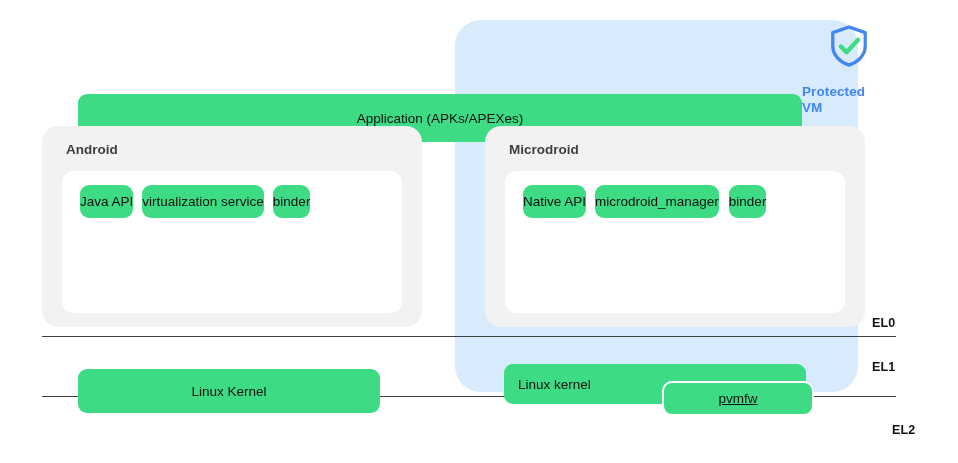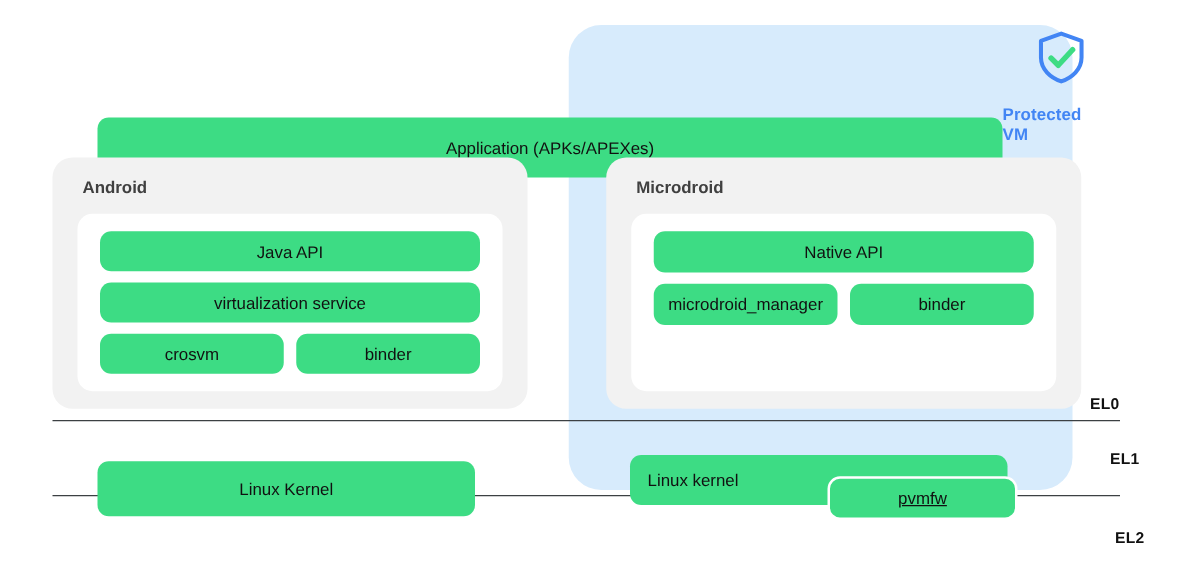--- a/index.html
+++ b/index.html
@@ -110,21 +110,21 @@
   }
 
   
   .stack {
     position: absolute;
     left: 18px;
     right: 18px;
     top: 14px;
     bottom: 14px;
     display: flex;
-    flex-direction: column;
+    flex-direction: row;
     gap: 9px;
   }
   .stack-row {
     display: flex;
     gap: 10px;
     height: 33px;
   }
   .cell {
     background: #3DDC84;
     border-radius: 9px;
@@ -151,21 +151,21 @@
   
   .el-label {
     position: absolute;
     left: 872px;
     font-size: 12.5px;
     font-weight: bold;
     color: #111111;
     letter-spacing: 0.2px;
   }
   .el-label.el0 { top: 268px; margin-top: 48px; }
-  .el-label.el1 { top: 360px; margin-left: 16px; }
+  .el-label.el1 { top: 360px; }
   .el-label.el2 { top: 423px; padding-left: 20px; }
 
   
   .kernel-left {
     left: 78px;
     top: 345px;
     width: 302px;
     height: 44px;
   }
   .kernel-right {
@@ -213,21 +213,20 @@
     <div class="os-title">Android</div>
     <div class="os-inner">
       <div class="stack">
         <div class="stack-row">
           <div class="cell">Java API</div>
         </div>
         <div class="stack-row">
           <div class="cell">virtualization service</div>
         </div>
         <div class="stack-row">
-          <div class="cell">crosvm</div>
           <div class="cell">binder</div>
         </div>
       </div>
     </div>
   </div>
 
   <div class="os-box microdroid">
     <div class="os-title">Microdroid</div>
     <div class="os-inner">
       <div class="stack">

